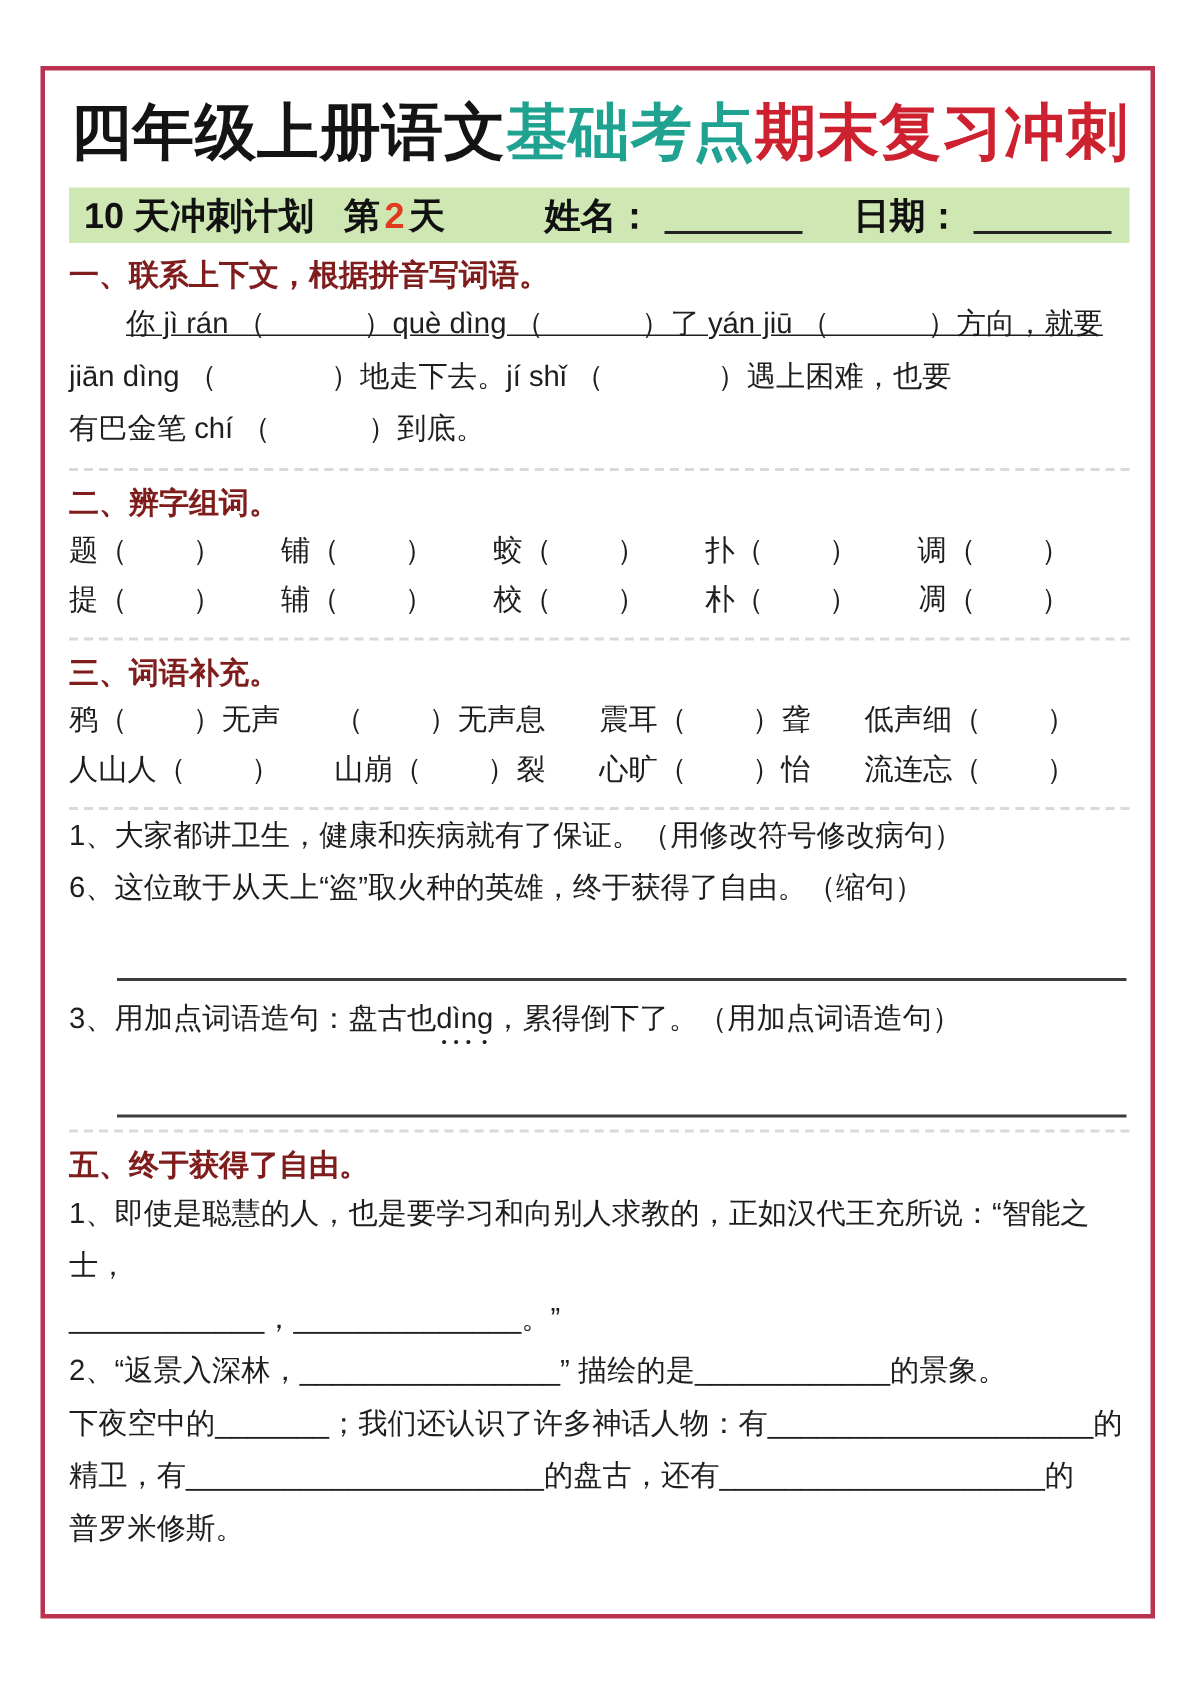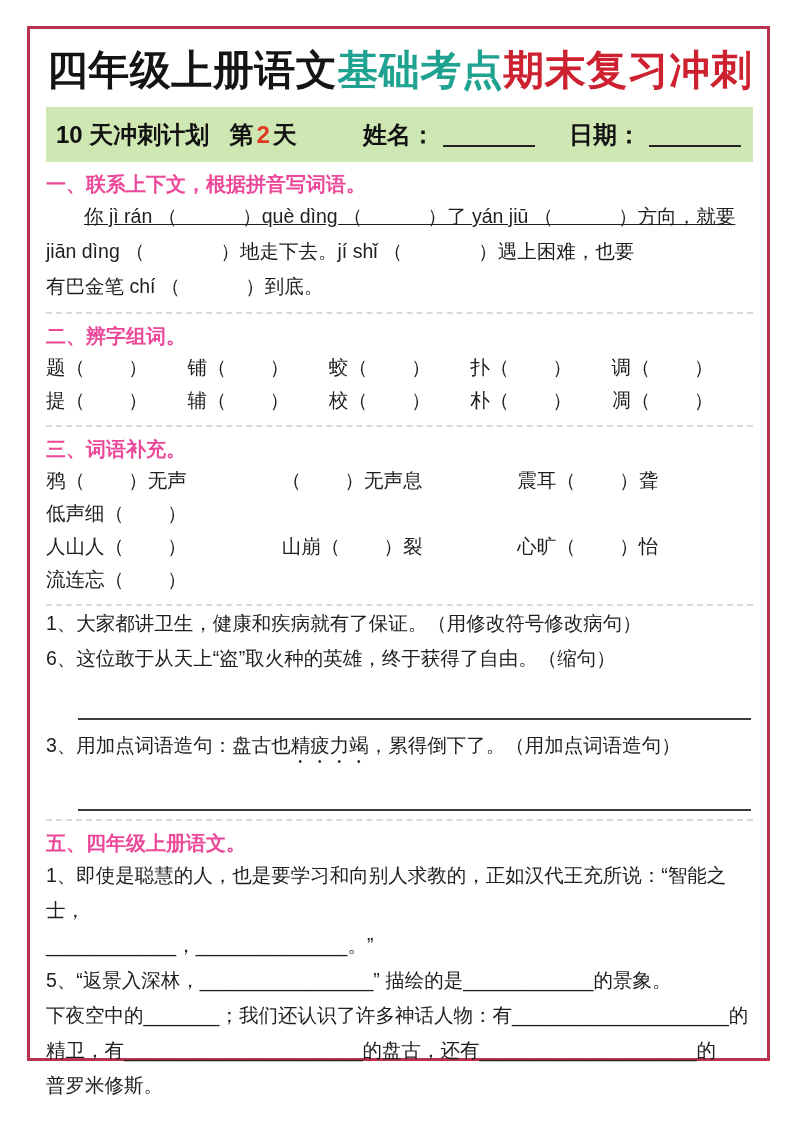--- a/index.html
+++ b/index.html
@@ -1,45 +1,45 @@
 <!DOCTYPE html>
 <html><head>
 <meta charset="utf-8">
 <style>
   html,body{margin:0;padding:0;background:#ffffff;}
   .page{
     position:relative;width:793px;height:1122px;background:#ffffff;
     font-family:"Liberation Sans","DejaVu Sans",sans-serif;color:#1e1e1e;overflow:hidden;
   }
   .sheet{
-    position:absolute;left:27px;top:26px;width:743px;height:1035px;box-sizing:border-box;
+    position:absolute;left:27px;top:44px;width:743px;height:1035px;box-sizing:border-box;
     border:3px solid #b9334e;padding:14px 14px 0 16px;background:#ffffff;
   }
   .title{
     margin:4px 0 0;text-align:center;font-size:41px;font-weight:900;
     line-height:1.15;white-space:nowrap;letter-spacing:0.5px;color:#141414;
   }
   .t-teal{color:#1fa390;}
   .t-red{color:#cd2130;}
   .banner{
-    margin-top:13px;height:55px;background:#cfe7b3;display:flex;align-items:center;
+    margin-top:13px;height:37px;background:#cfe7b3;display:flex;align-items:center;
     font-size:24px;font-weight:700;padding:0 12px 0 10px;box-sizing:border-box;color:#111;
   }
   .b-day{margin-left:20px;}
   .red-num{color:#e03a20;padding:0 3px;}
   .banner .spacer{flex:1;}
   .banner .gap{width:34px;}
   .blank-line{display:inline-block;width:92px;height:22px;border-bottom:2px solid #222;margin-left:8px;}
   .sec{font-size:19.5px;}
   .sec.ruled{border-top:2px dashed #d9d9d9;margin-top:8px;}
-  .sec-title{font-weight:800;font-size:20px;line-height:30px;padding-top:7px;color:#ec4899;}
+  .sec-title{font-weight:800;font-size:20px;line-height:30px;padding-top:7px;color:#7f1d1d;}
   .line{line-height:35px;white-space:pre-wrap;}
   .indent{text-indent:38px;text-decoration:underline;}
   .grid5{display:grid;grid-template-columns:repeat(5,1fr);line-height:33px;white-space:pre-wrap;}
-  .grid4{display:grid;grid-template-columns:repeat(3,1fr);line-height:33px;white-space:pre-wrap;}
+  .grid4{display:grid;grid-template-columns:repeat(4,1fr);line-height:33px;white-space:pre-wrap;}
   .answer-line{height:42px;border-bottom:2px solid #3c3c3c;margin:0 2px 8px 32px;}
   .emph{
     -webkit-text-emphasis:filled dot;-webkit-text-emphasis-position:under right;
     text-emphasis:filled dot;text-emphasis-position:under right;
   }
 </style>
 </head>
 <body>
 
 <div class="page">
@@ -96,28 +96,28 @@
         <span>山崩（        ）裂</span>
         <span>心旷（        ）怡</span>
         <span>流连忘（        ）</span>
       </div>
     </section>
 
     <section class="sec ruled">
       <div class="line">1、大家都讲卫生，健康和疾病就有了保证。（用修改符号修改病句）</div>
       <div class="line">6、这位敢于从天上“盗”取火种的英雄，终于获得了自由。（缩句）</div>
       <div class="answer-line"></div>
-      <div class="line"><span>3、用加点词语造句：盘古也</span><span class="emph">精疲力竭</span><span>，累得倒下了。（用加点词语造句）</span></div>
+      <div class="line"><span>3、用加点词语造句：盘古也</span><span class="emph">dìng</span><span>，累得倒下了。（用加点词语造句）</span></div>
       <div class="answer-line"></div>
     </section>
 
     <section class="sec ruled">
-      <div class="sec-title">五、四年级上册语文。</div>
+      <div class="sec-title">五、终于获得了自由。</div>
       <div class="line">1、即使是聪慧的人，也是要学习和向别人求教的，正如汉代王充所说：“智能之士，</div>
       <div class="line">____________，______________。”</div>
-      <div class="line">5、“返景入深林，________________” 描绘的是____________的景象。</div>
+      <div class="line">2、“返景入深林，________________” 描绘的是____________的景象。</div>
       <div class="line">下夜空中的_______；我们还认识了许多神话人物：有____________________的</div>
       <div class="line">精卫，有______________________的盘古，还有____________________的</div>
       <div class="line">普罗米修斯。</div>
     </section>
 
   </div>
 </div>
 
 </body></html>

